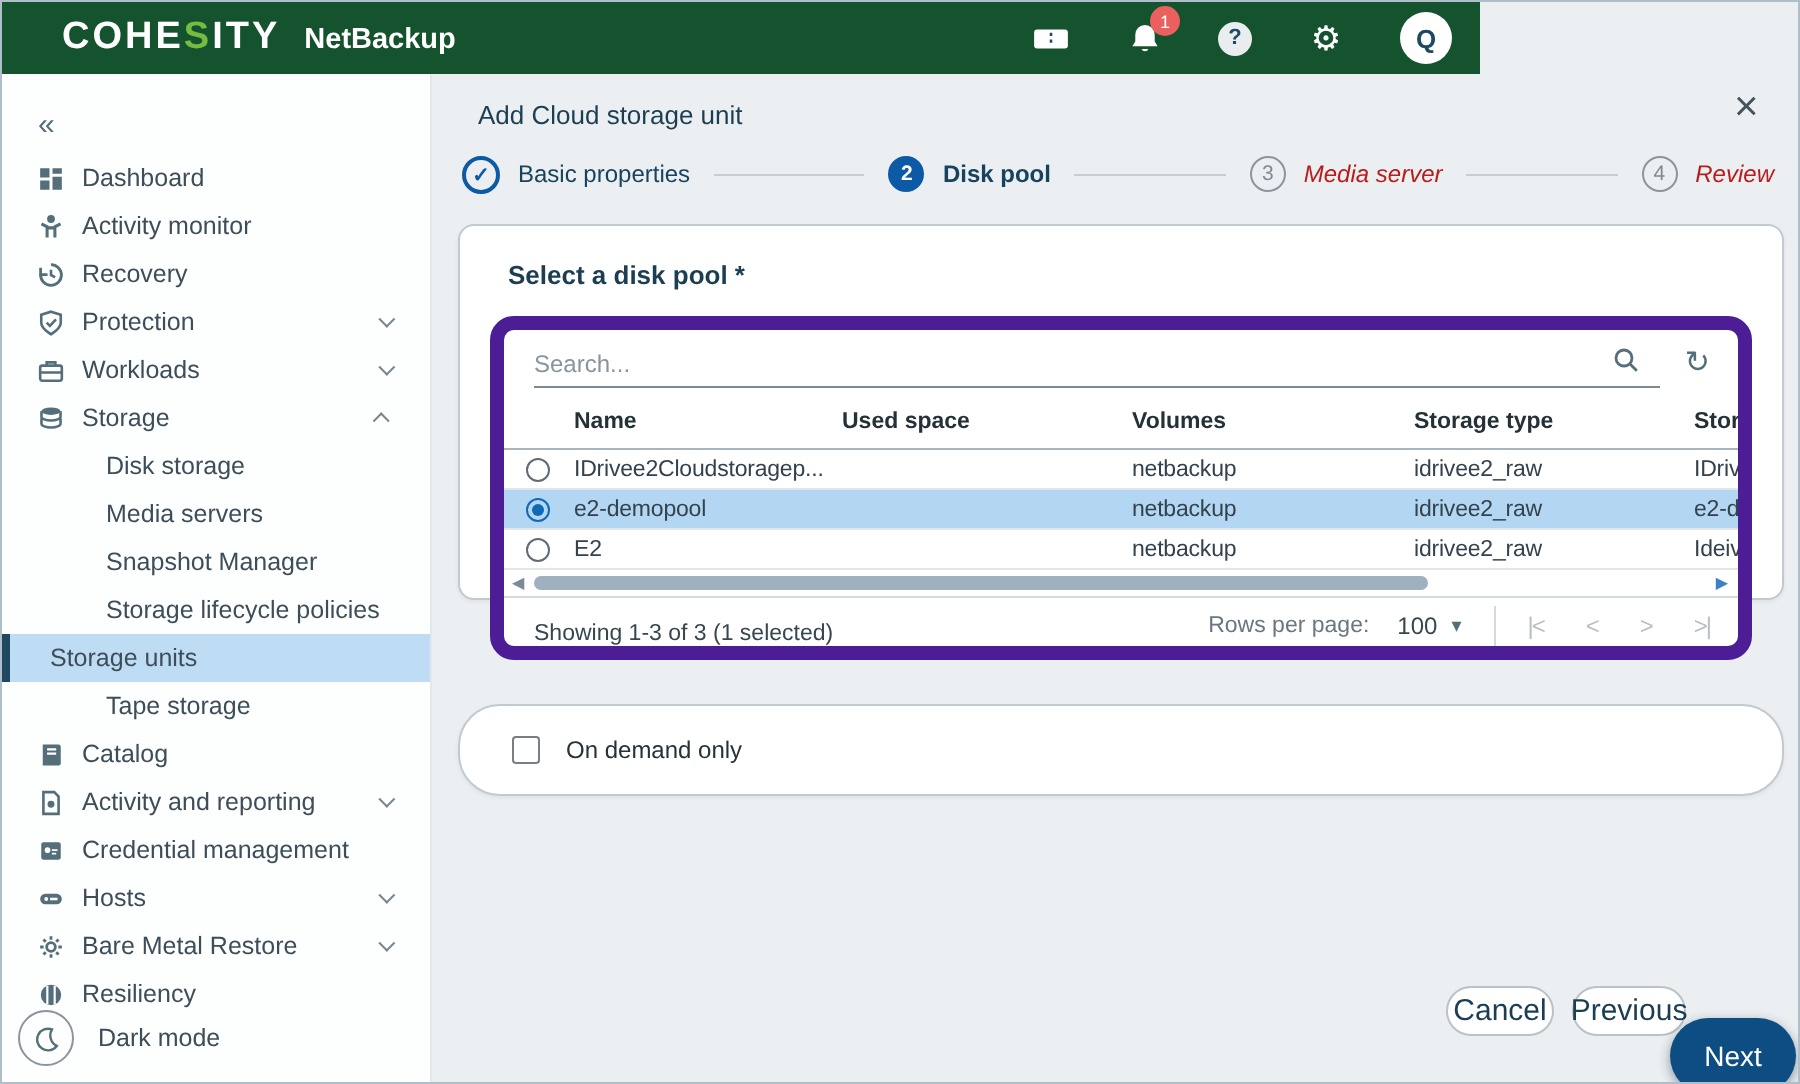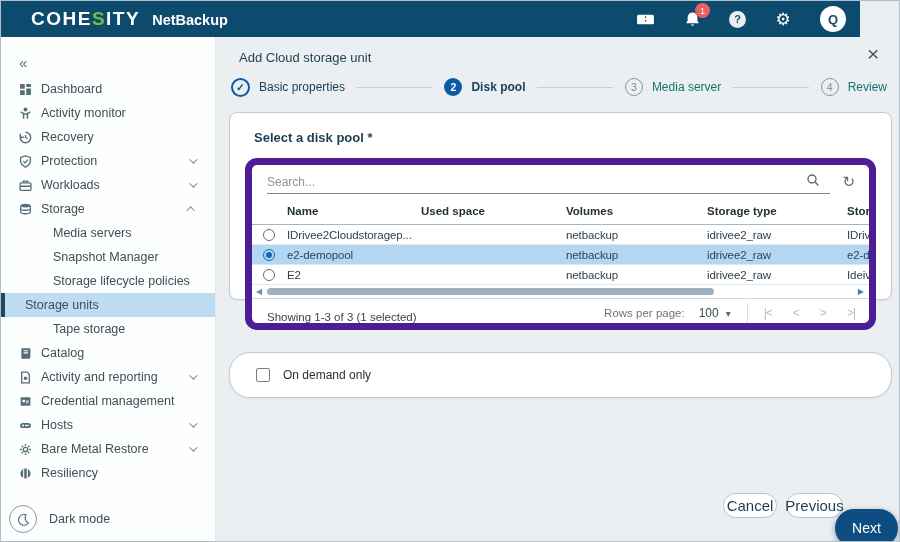--- a/index.html
+++ b/index.html
@@ -1,20 +1,20 @@
 <!DOCTYPE html>
 <html><head>
 <meta charset="utf-8">
 <style>
   * { margin:0; padding:0; box-sizing:border-box; }
   body { font-family:"Liberation Sans", sans-serif; background:#dfe4e8; }
   .app { position:relative; width:900px; height:542px; background:#eceff1; overflow:hidden; border:1px solid #aebfc9; }
 
   
-  .header { position:absolute; left:0; top:0; width:859px; height:36px; background:#0c4a6e; display:flex; align-items:center; padding:0 14px 0 30px; }
+  .header { position:absolute; left:0; top:0; width:739px; height:36px; background:#14532d; display:flex; align-items:center; padding:0 14px 0 30px; }
   .brand { display:flex; align-items:baseline; color:#fff; }
   .brand .b1 { font-size:19px; font-weight:bold; letter-spacing:1.5px; }
   .brand .bs { font-size:19px; font-weight:bold; letter-spacing:1.5px; color:#76bc43; }
   .brand .prod { font-size:14.5px; font-weight:bold; margin-left:12px; }
   .hicons { margin-left:auto; display:flex; align-items:center; gap:27px; }
   .hicon { position:relative; display:flex; align-items:center; justify-content:center; width:20px; height:20px; cursor:pointer; }
   .badge { position:absolute; top:-6px; right:-8px; width:15px; height:15px; border-radius:50%; background:#e9605f; color:#fff; font-size:9px; font-style:normal; display:flex; align-items:center; justify-content:center; }
   .helpc { width:17px; height:17px; border-radius:50%; background:#e9edf0; color:#1d4a61; font-size:11px; font-weight:bold; }
   .gearGlyph { color:#fff; font-size:17px; line-height:1; }
   .avatar { width:26px; height:26px; border-radius:50%; background:#fff; color:#1d4a61; font-size:13px; font-weight:bold; display:flex; align-items:center; justify-content:center; cursor:pointer; }
@@ -38,21 +38,21 @@
   .panel-title { position:absolute; left:238px; top:49px; font-size:13px; color:#1c3e52; }
   .close-btn { position:absolute; left:866px; top:42px; font-size:21px; color:#44535e; cursor:pointer; line-height:1; }
   .stepper { position:absolute; left:230px; top:76px; width:656px; height:20px; display:flex; align-items:center; }
   .step { display:flex; align-items:center; gap:9px; cursor:pointer; }
   .scircle { width:18px; height:18px; border-radius:50%; display:flex; align-items:center; justify-content:center; font-size:10.5px; font-weight:bold; }
   .scircle.done { border:2px solid #0c5aa5; color:#0c5aa5; width:19px; height:19px; }
   .scircle.active { background:#0c5aa5; color:#fff; }
   .scircle.todo { border:1.5px solid #8a959e; color:#7d8993; font-weight:normal; }
   .slabel { font-size:12px; color:#17435f; }
   .step.active .slabel { font-weight:bold; }
-  .step.todo .slabel { color:#0f766e; }
+  .step.todo .slabel { color:#b91c1c;font-style:italic; }
   .sline { flex:1; height:1px; background:#c6cdd3; margin:0 12px; }
 
   
   .card { position:absolute; background:#fff; border:1px solid #c2cad1; border-radius:8px; box-shadow:0 1px 2px rgba(40,60,80,.07); }
   .card1 { left:228px; top:111px; width:663px; height:188px; }
   .section-label { position:absolute; left:24px; top:17px; font-size:13px; font-weight:bold; color:#1c3e52; }
   .tcard { position:absolute; left:15px; top:45px; width:631px; height:172px; border:7px solid #4c1d95; border-radius:12px; overflow:hidden; display:flex; flex-direction:column; background:#fff; }
   .searchrow { height:33px; display:flex; align-items:flex-end; padding:0 14px 4px 15px; }
   .searchrow input { flex:1; border:none; outline:none; border-bottom:1px solid #7d8993; font-size:12px; color:#33424d; padding:3px 26px 4px 0; background:transparent; font-family:"Liberation Sans",sans-serif; }
   .searchrow input::placeholder { color:#8a949d; }
@@ -184,20 +184,23 @@
           <svg viewBox="0 0 12 12">
             <ellipse cx="6" cy="2.4" rx="4.4" ry="1.7" fill="currentColor"></ellipse>
             <path d="M1.6 2.4v2.6c0 .9 2 1.7 4.4 1.7s4.4-.8 4.4-1.7V2.4" fill="none" stroke="currentColor" stroke-width="1.2"></path>
             <path d="M1.6 5.6v2.6c0 .9 2 1.7 4.4 1.7s4.4-.8 4.4-1.7V5.6" fill="none" stroke="currentColor" stroke-width="1.2"></path>
           </svg>
         </span>
       <span class="nlabel">Storage</span>
       <span class="chev up"></span>
     </div>
     <div class="nav-item child">
+        <span class="nlabel">Disk storage</span>
+      </div>
+    <div class="nav-item child">
         <span class="nlabel">Media servers</span>
       </div>
     <div class="nav-item child">
         <span class="nlabel">Snapshot Manager</span>
       </div>
     <div class="nav-item child">
         <span class="nlabel">Storage lifecycle policies</span>
       </div>
     <div class="nav-item child selected">
         <span class="nlabel">Storage units</span>

